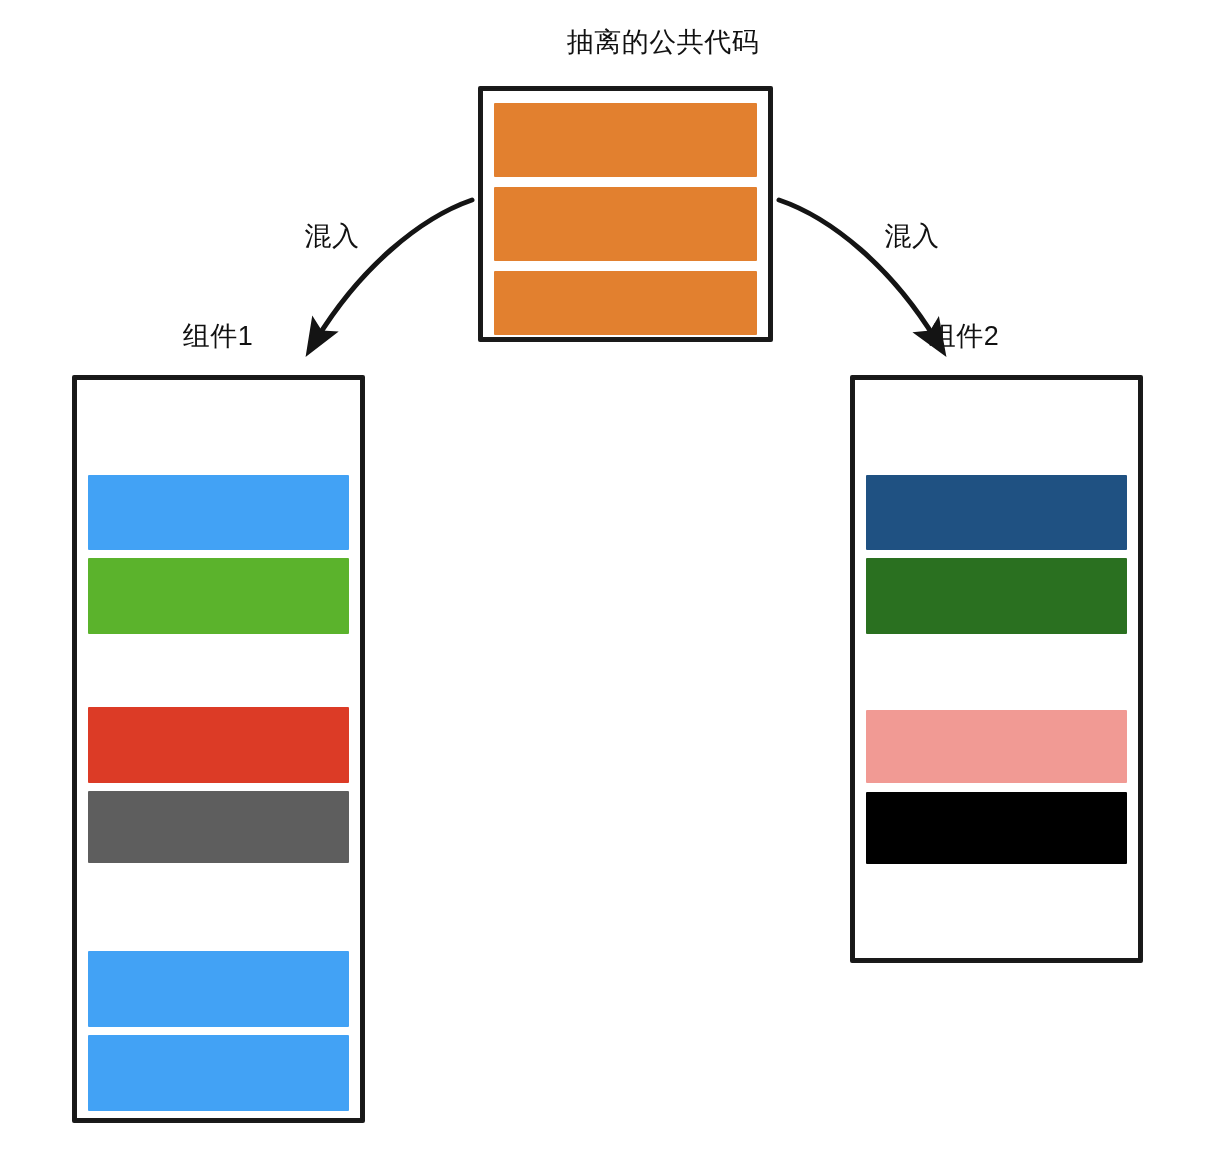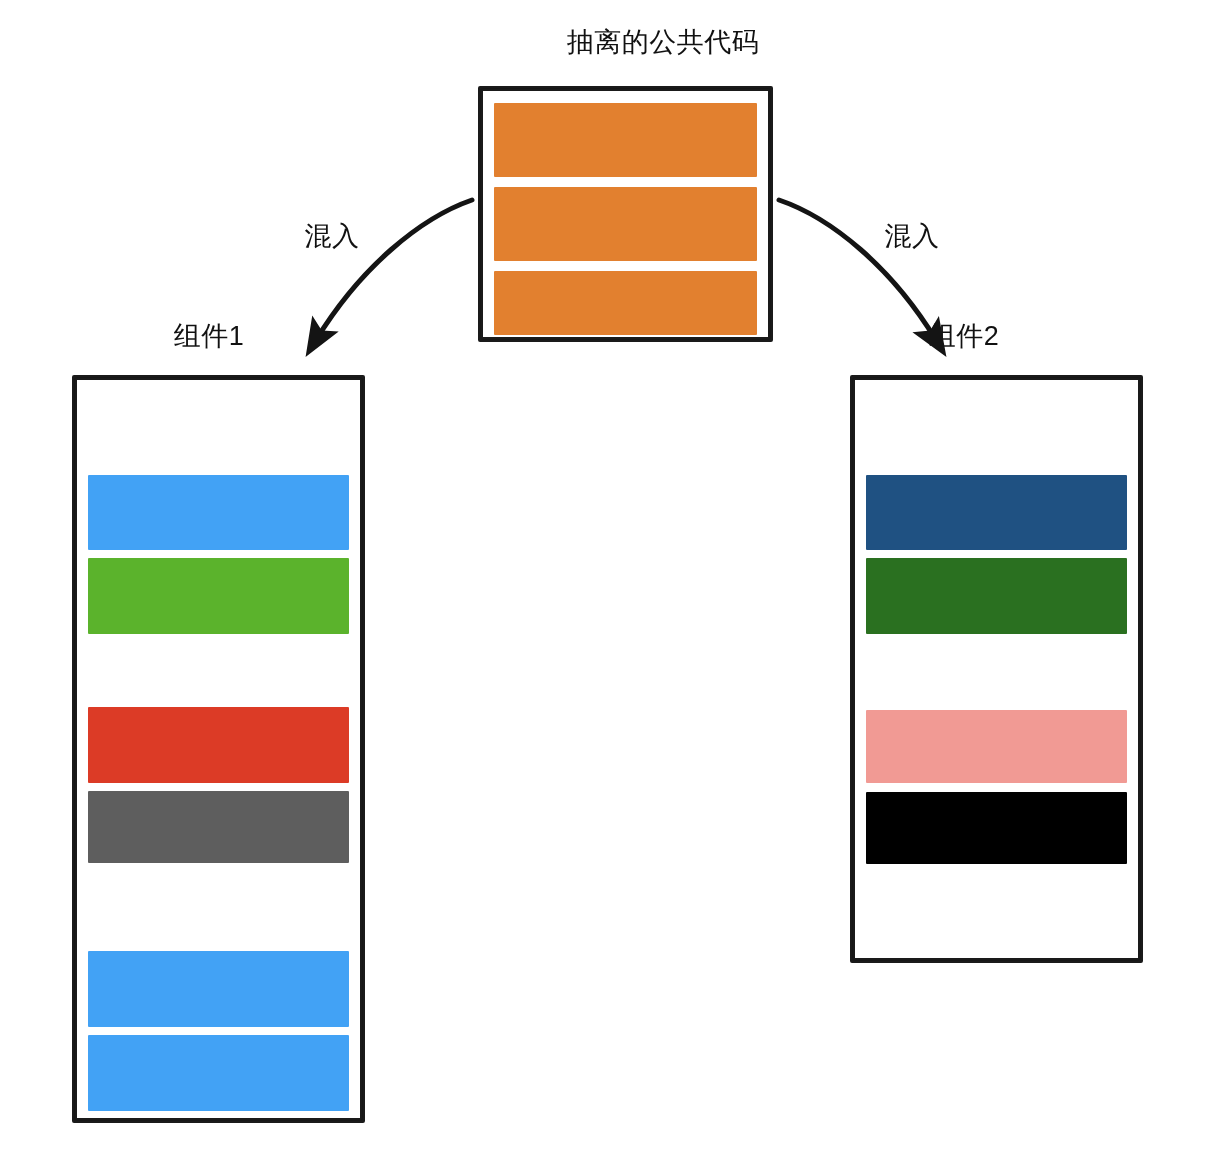--- a/index.html
+++ b/index.html
@@ -73,21 +73,21 @@
 <div id="canvas">
 
   <div class="label center" style="left:626px; top:28px;margin-left:37px;">抽离的公共代码</div>
 
   <div class="hand-box" id="shared-box" style="left: 478px; top: 86px; width: 295px; height: 256px;">
       <div class="bar" style="background: rgb(226, 128, 47); top: 12px; height: 74px; width: 263px;"></div>
       <div class="bar" style="background: rgb(226, 128, 47); top: 96px; height: 74px; width: 263px;"></div>
       <div class="bar" style="background: rgb(226, 128, 47); top: 180px; height: 64px; width: 263px;"></div>
     </div>
 
-  <div class="label center" id="c1-label" style="left: 209px; top: 322px;">组件1</div>
+  <div class="label center" id="c1-label" style="left: 218px; top: 322px;">组件1</div>
   <div class="hand-box" id="component-1-box" style="left: 72px; top: 375px; width: 293px; height: 748px;">
       <div class="bar" style="background: rgb(66, 162, 245); top: 95px; height: 75px; width: 261px;"></div>
       <div class="bar" style="background: rgb(91, 179, 44); top: 178px; height: 76px; width: 261px;"></div>
       <div class="bar" style="background: rgb(220, 59, 38); top: 327px; height: 76px; width: 261px;"></div>
       <div class="bar" style="background: rgb(94, 94, 94); top: 411px; height: 72px; width: 261px;"></div>
       <div class="bar" style="background: rgb(66, 162, 245); top: 571px; height: 76px; width: 261px;"></div>
       <div class="bar" style="background: rgb(66, 162, 245); top: 655px; height: 76px; width: 261px;"></div>
     </div>
 
   <div class="label center" id="c2-label" style="left: 964px; top: 322px;">组件2</div>

